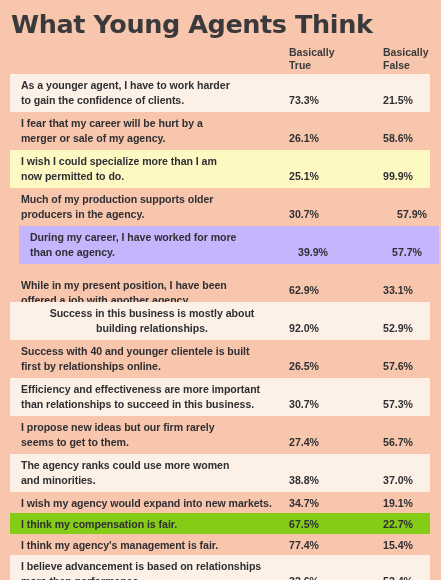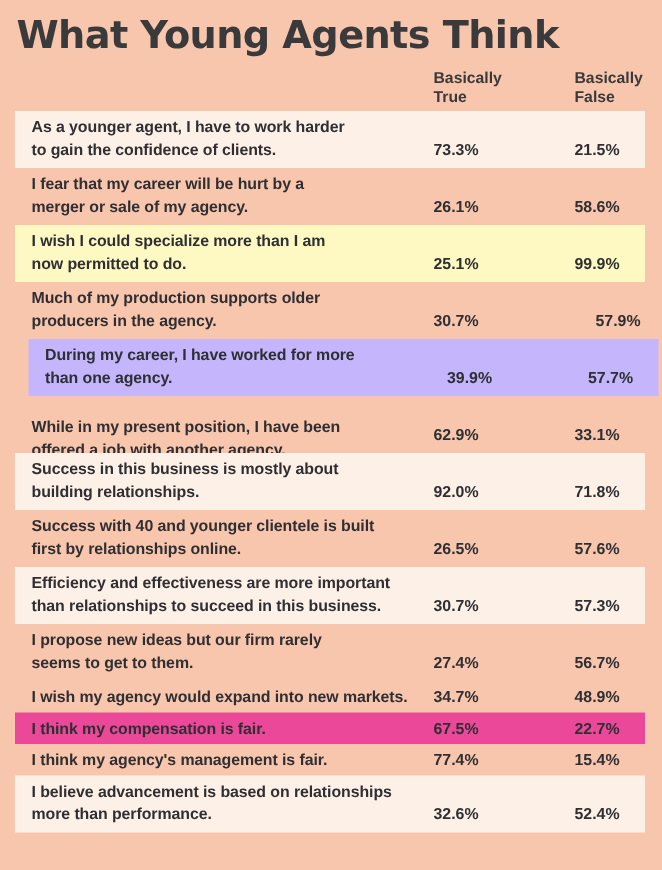--- a/index.html
+++ b/index.html
@@ -147,45 +147,50 @@
           <div class="statement" style="color: rgb(47, 47, 51);">During my career, I have worked for more<br>than one agency.</div>
           <div class="val val-true" style="color: rgb(47, 47, 51);">39.9%</div>
           <div class="val val-false" style="color: rgb(47, 47, 51);">57.7%</div>
         </div>
         <div class="row data-row two-line">
           <div class="statement" style="color: rgb(47, 47, 51); margin-top: 10px;">While in my present position, I have been<br>offered a job with another agency.</div>
           <div class="val val-true" style="color: rgb(47, 47, 51);">62.9%</div>
           <div class="val val-false" style="color: rgb(47, 47, 51);">33.1%</div>
         </div>
         <div class="row data-row two-line alt" style="background: rgb(253, 241, 231);">
-          <div class="statement" style="color: rgb(47, 47, 51);">Success in this business is mostly about<br>building relationships.</div>
+          <div class="statement" style="color: rgb(47, 47, 51); text-align: center;">Success in this business is mostly about<br>building relationships.</div>
           <div class="val val-true" style="color: rgb(47, 47, 51);">92.0%</div>
-          <div class="val val-false" style="color: rgb(47, 47, 51);">71.8%</div>
+          <div class="val val-false" style="color: rgb(47, 47, 51);">52.9%</div>
         </div>
         <div class="row data-row two-line">
           <div class="statement" style="color: rgb(47, 47, 51);">Success with 40 and younger clientele is built<br>first by relationships online.</div>
           <div class="val val-true" style="color: rgb(47, 47, 51);">26.5%</div>
           <div class="val val-false" style="color: rgb(47, 47, 51);">57.6%</div>
         </div>
         <div class="row data-row two-line alt" style="background: rgb(253, 241, 231);">
           <div class="statement" style="color: rgb(47, 47, 51);">Efficiency and effectiveness are more important<br>than relationships to succeed in this business.</div>
           <div class="val val-true" style="color: rgb(47, 47, 51);">30.7%</div>
           <div class="val val-false" style="color: rgb(47, 47, 51);">57.3%</div>
         </div>
         <div class="row data-row two-line">
           <div class="statement" style="color: rgb(47, 47, 51);">I propose new ideas but our firm rarely<br>seems to get to them.</div>
           <div class="val val-true" style="color: rgb(47, 47, 51);">27.4%</div>
           <div class="val val-false" style="color: rgb(47, 47, 51);">56.7%</div>
         </div>
+        <div class="row data-row two-line alt" style="background: rgb(253, 241, 231);">
+          <div class="statement" style="color: rgb(47, 47, 51);">The agency ranks could use more women<br>and minorities.</div>
+          <div class="val val-true" style="color: rgb(47, 47, 51);">38.8%</div>
+          <div class="val val-false" style="color: rgb(47, 47, 51);">37.0%</div>
+        </div>
         <div class="row data-row one-line">
           <div class="statement" style="color: rgb(47, 47, 51);">I wish my agency would expand into new markets.</div>
           <div class="val val-true" style="color: rgb(47, 47, 51);">34.7%</div>
-          <div class="val val-false" style="color: rgb(47, 47, 51);">48.9%</div>
-        </div>
-        <div class="row data-row one-line alt" style="background: #ec4899;">
+          <div class="val val-false" style="color: rgb(47, 47, 51);">19.1%</div>
+        </div>
+        <div class="row data-row one-line alt" style="background: #84cc16;">
           <div class="statement" style="color: rgb(47, 47, 51);">I think my compensation is fair.</div>
           <div class="val val-true" style="color: rgb(47, 47, 51);">67.5%</div>
           <div class="val val-false" style="color: rgb(47, 47, 51);">22.7%</div>
         </div>
         <div class="row data-row one-line">
           <div class="statement" style="color: rgb(47, 47, 51);">I think my agency's management is fair.</div>
           <div class="val val-true" style="color: rgb(47, 47, 51);">77.4%</div>
           <div class="val val-false" style="color: rgb(47, 47, 51);">15.4%</div>
         </div>
         <div class="row data-row two-line alt" style="background: rgb(253, 241, 231);">

